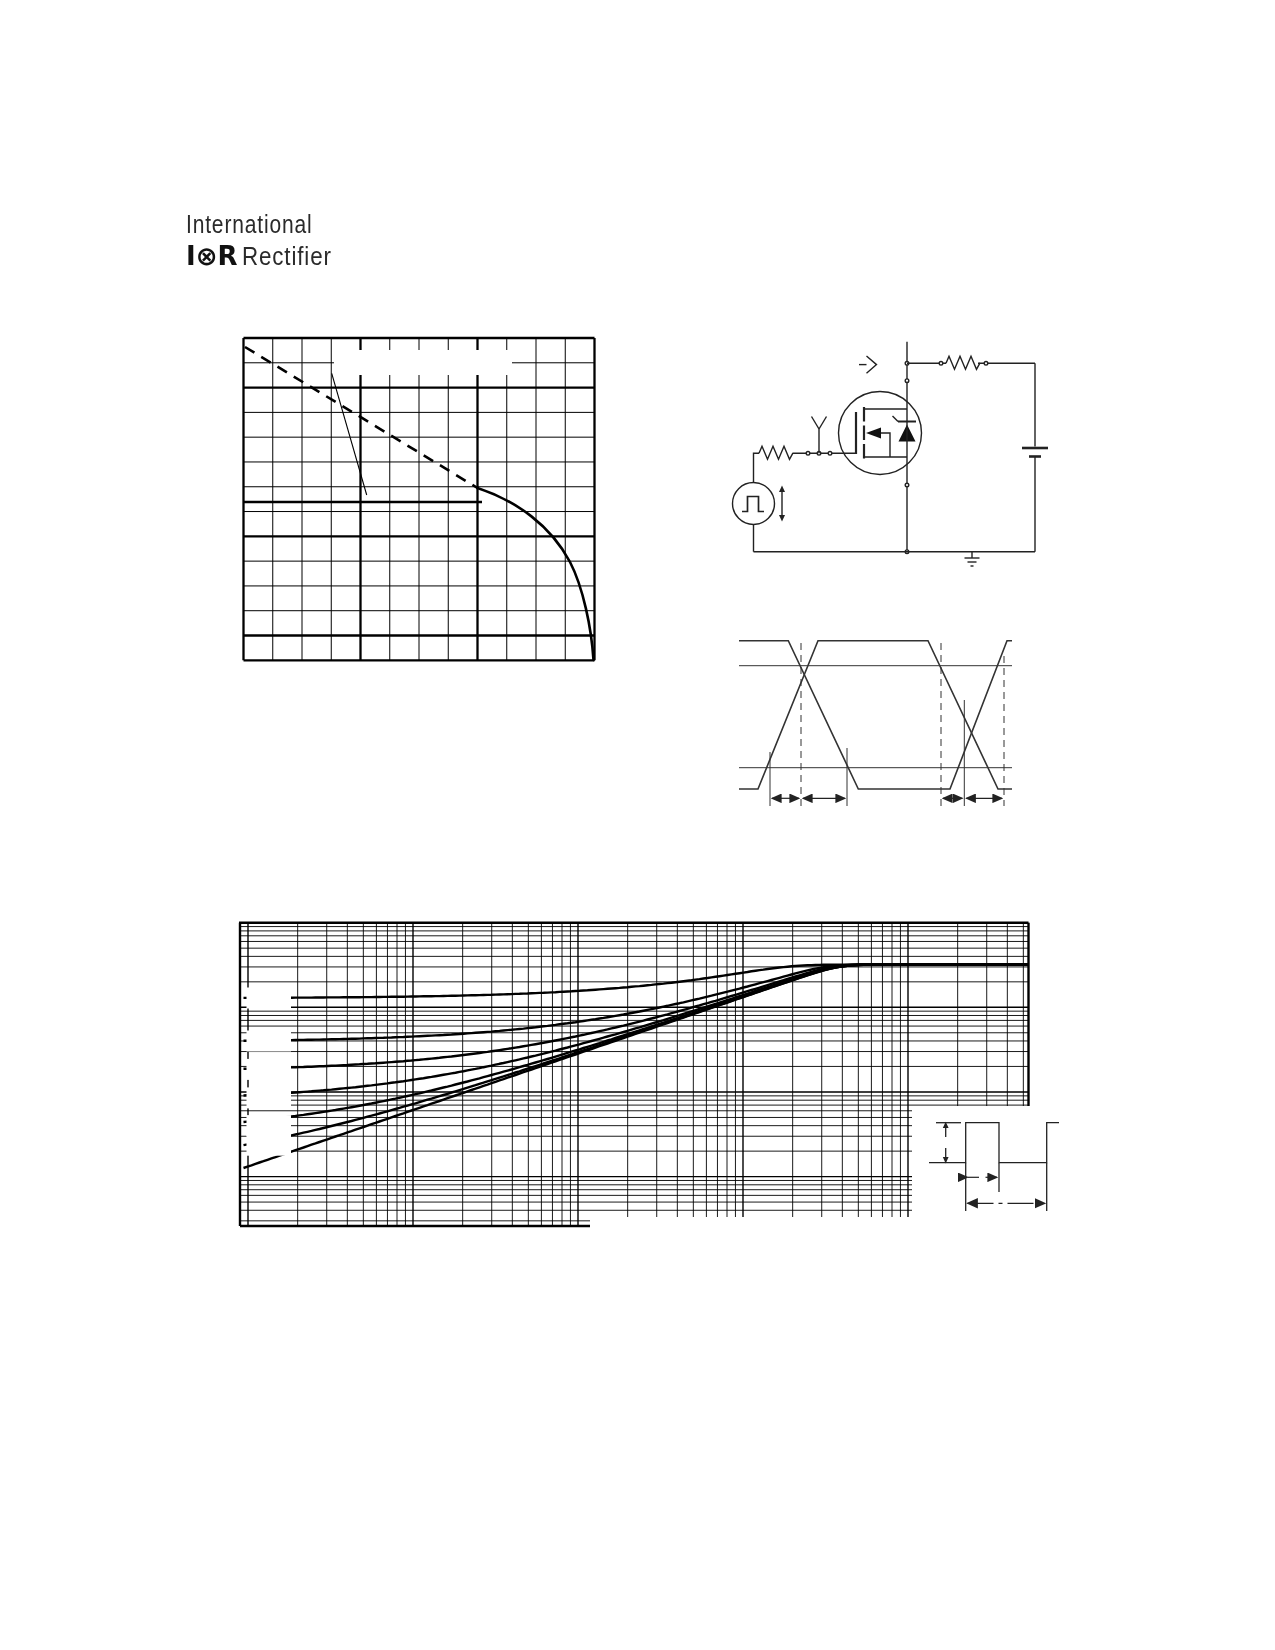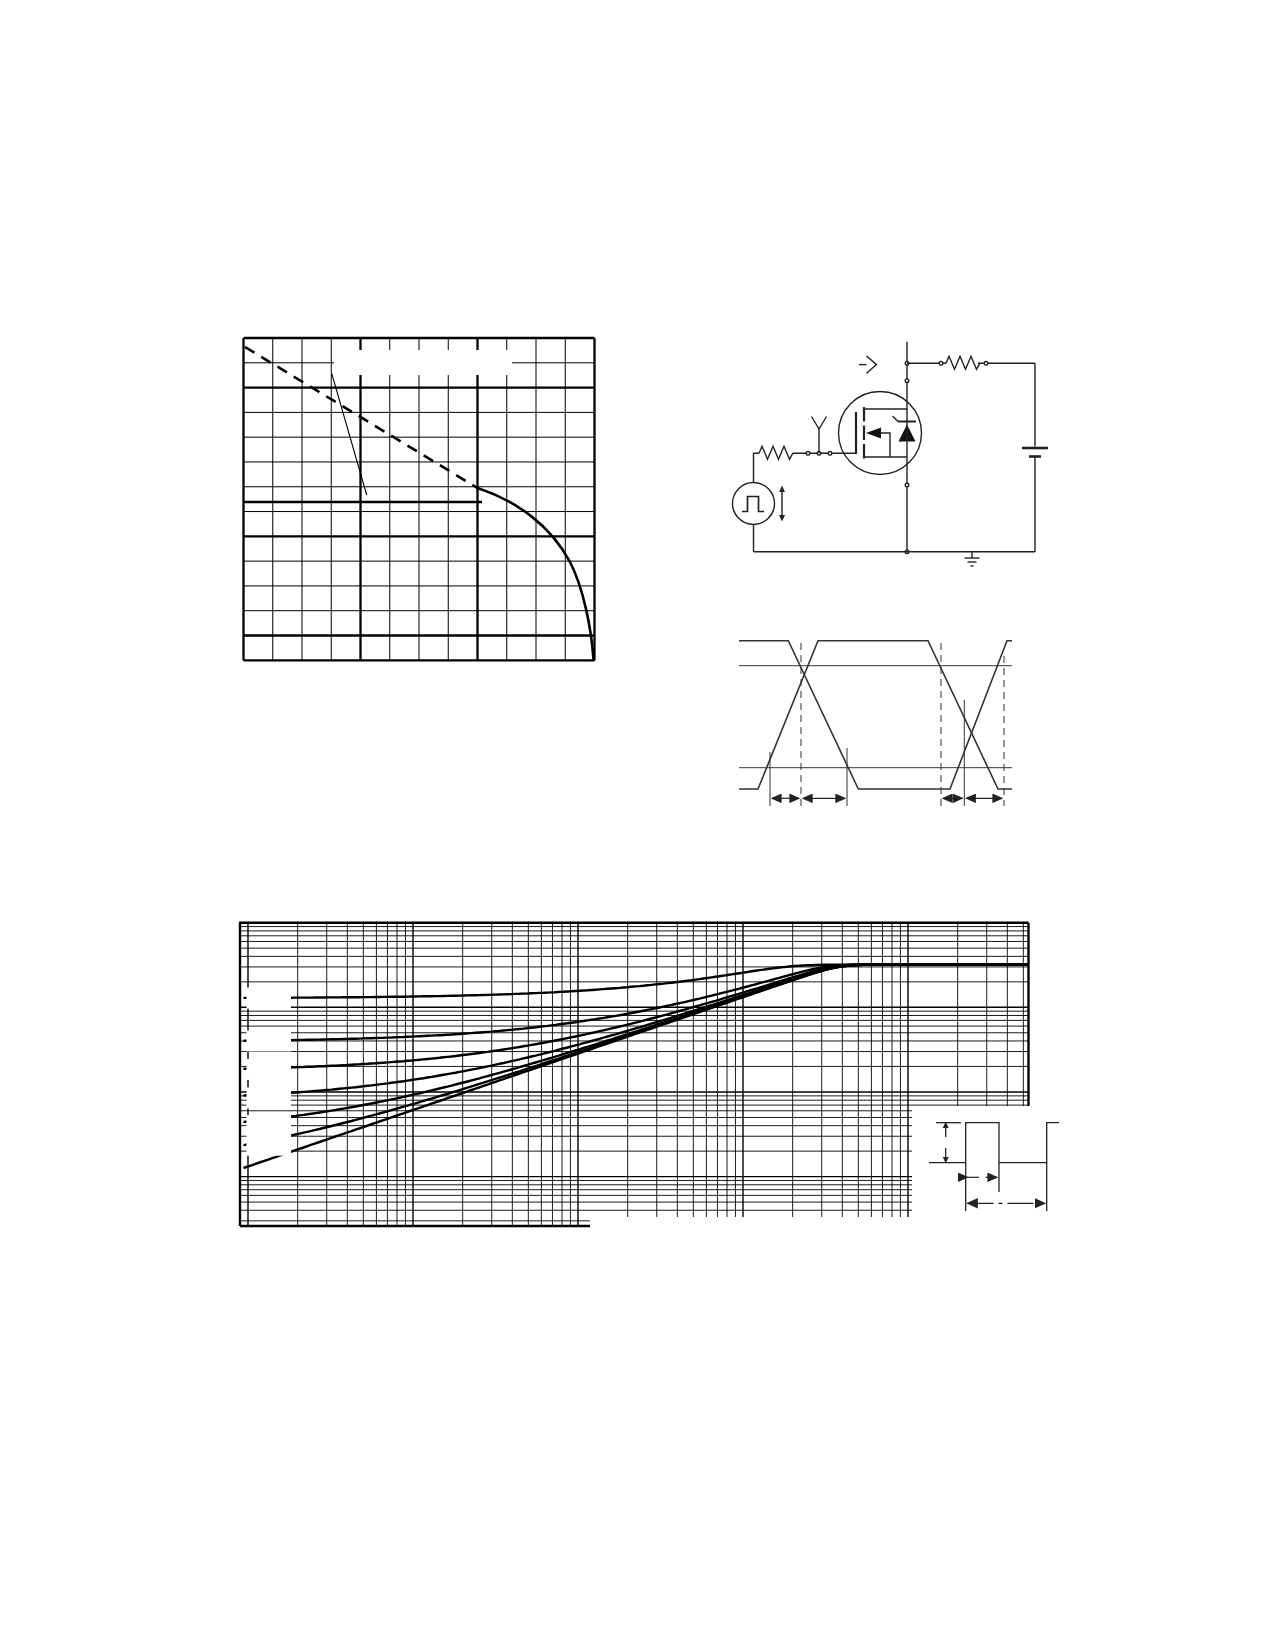--- a/index.html
+++ b/index.html
@@ -12,20 +12,24 @@
   .logo-mark{font-weight:800;font-size:26px;letter-spacing:0px;font-family:"DejaVu Sans", sans-serif;color:#111;}
   .logo-name{font-size:26px;font-weight:400;transform:scaleX(.86);display:inline-block;transform-origin:left;
              color:#2a2a2a;letter-spacing:1px;margin-left:4px;}
   svg{position:absolute;left:0;top:0;}
 </style>
 </head>
 <body>
 
 <div class="page">
 
+  <div class="logo">
+    <span class="logo-line1">International</span>
+    <span class="logo-line2"><span class="logo-mark"><span>I</span><span>⊗</span><span>R</span></span><span class="logo-name">Rectifier</span></span>
+  </div>
 
   <svg id="art" width="1275" height="1650" viewBox="0 0 1275 1650">
 
     <defs>
       <marker id="ah-r" markerWidth="9" markerHeight="8" refX="8" refY="4" orient="auto">
         <path d="M0,0 L9,4 L0,8 Z" fill="#222"></path>
       </marker>
       <marker id="ah-l" markerWidth="9" markerHeight="8" refX="1" refY="4" orient="auto">
         <path d="M9,0 L0,4 L9,8 Z" fill="#222"></path>
       </marker>

